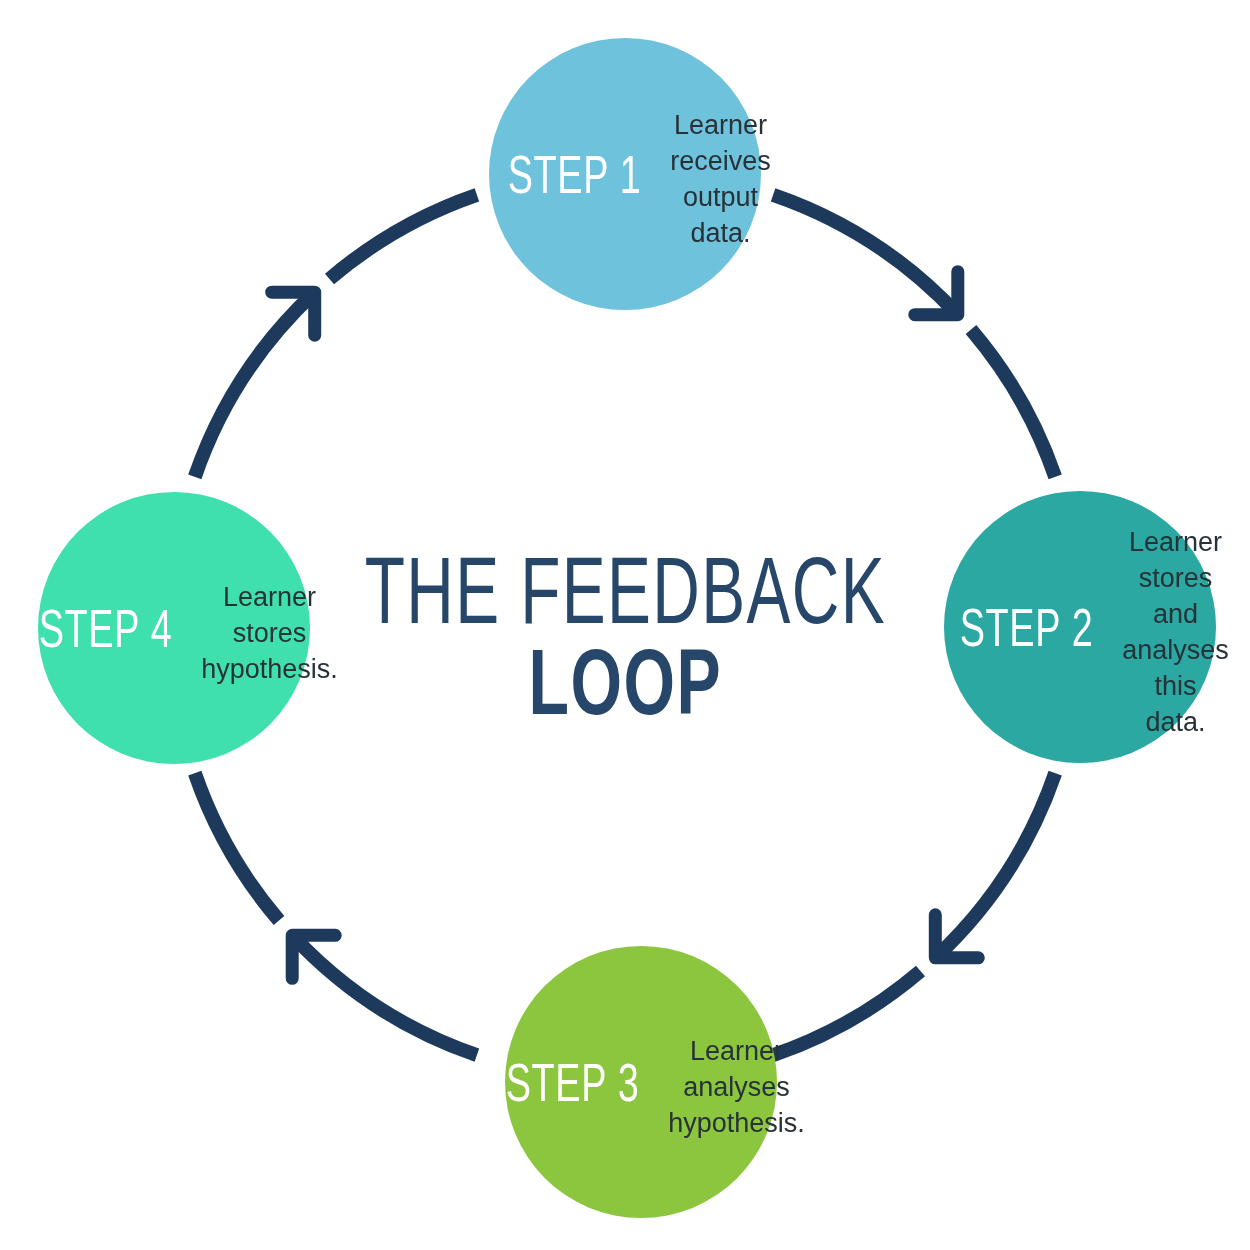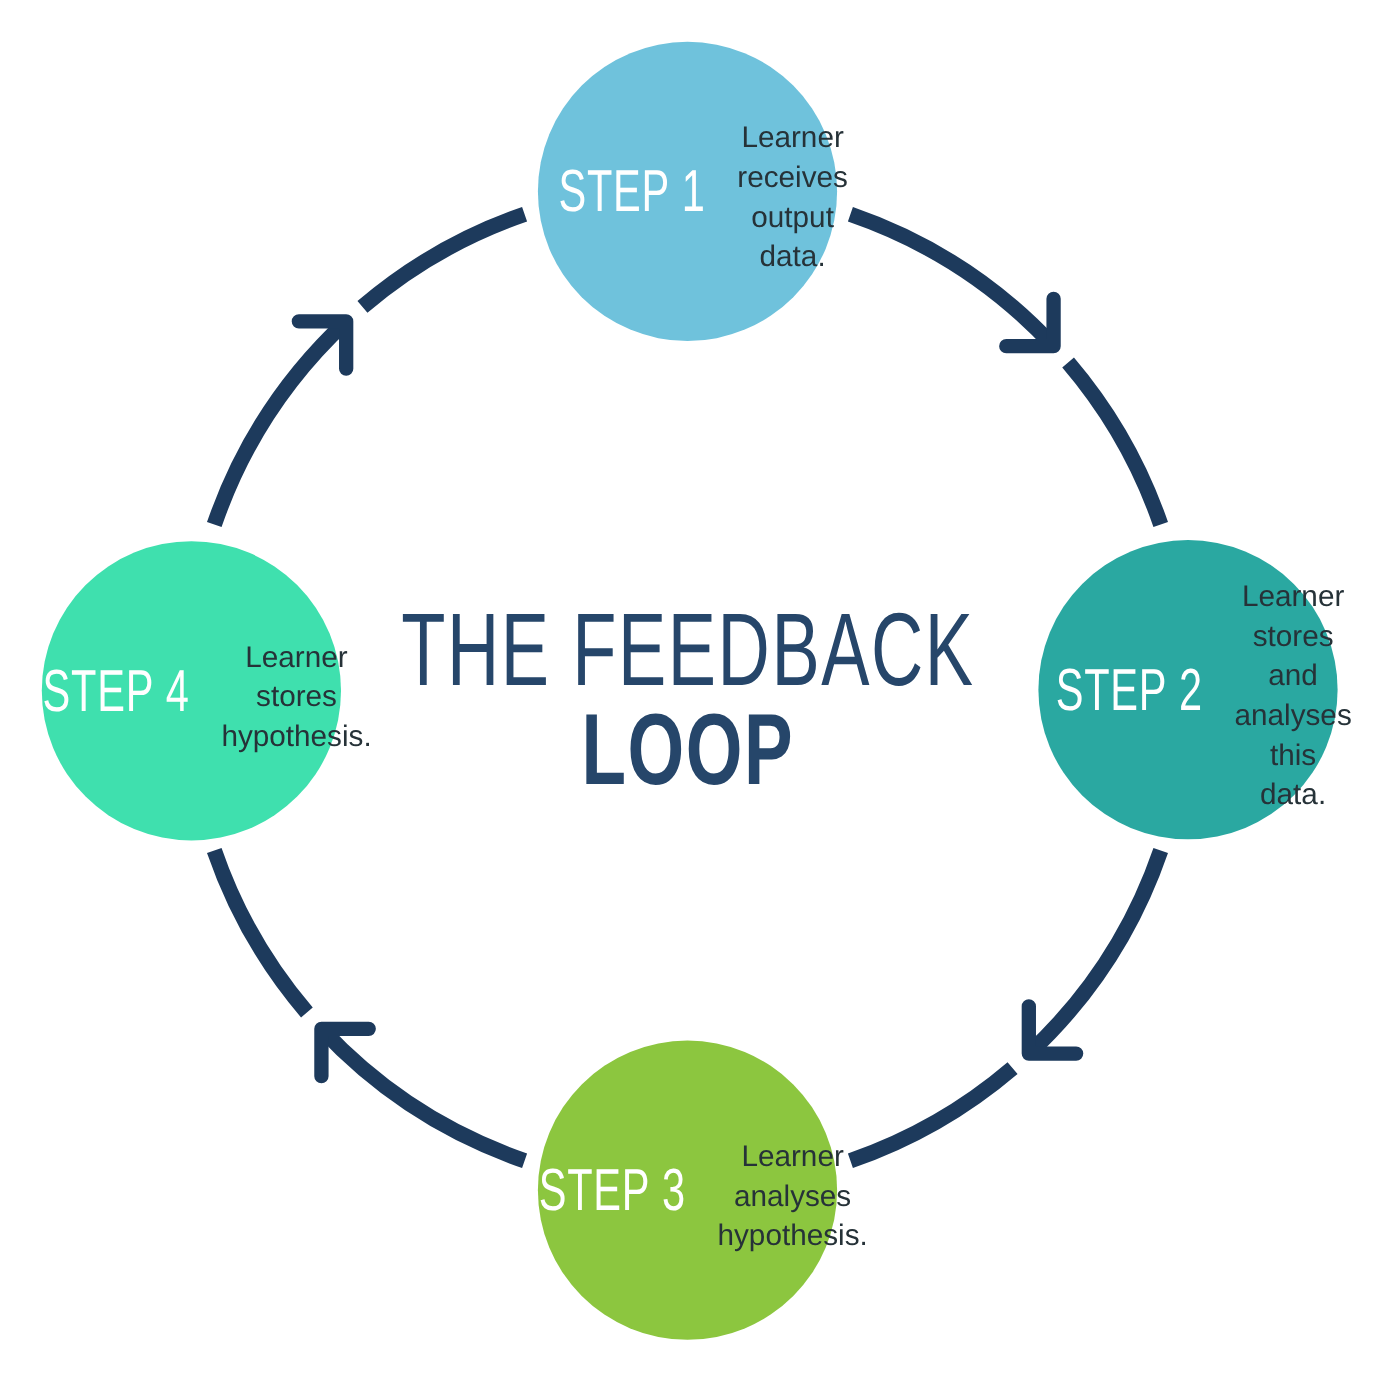--- a/index.html
+++ b/index.html
@@ -39,21 +39,21 @@
     height: 272px;
     border-radius: 50%;
     display: flex;
     flex-direction: row;
     align-items: center;
     justify-content: center;
     text-align: center;
   }
   .step-circle.s1 { left: 489px; top: 38px;  background: var(--step1, #6fc2dc); }
   .step-circle.s2 { left: 944px; top: 491px; background: var(--step2, #2aa8a1); }
-  .step-circle.s3 { left: 489px; top: 946px; background: var(--step3, #8cc63f); }
+  .step-circle.s3 { left: 505px; top: 946px; background: var(--step3, #8cc63f); }
   .step-circle.s4 { left: 38px;  top: 492px; background: var(--step4, #3fe0ae); }
   .step-label {
     display: inline-block;
     color: var(--step_label, #ffffff);
     font-size: 54px;
     font-weight: 400;
     letter-spacing: 1px;
     line-height: 1.05;
     transform: scaleX(0.70);
     transform-origin: 50% 50%;

